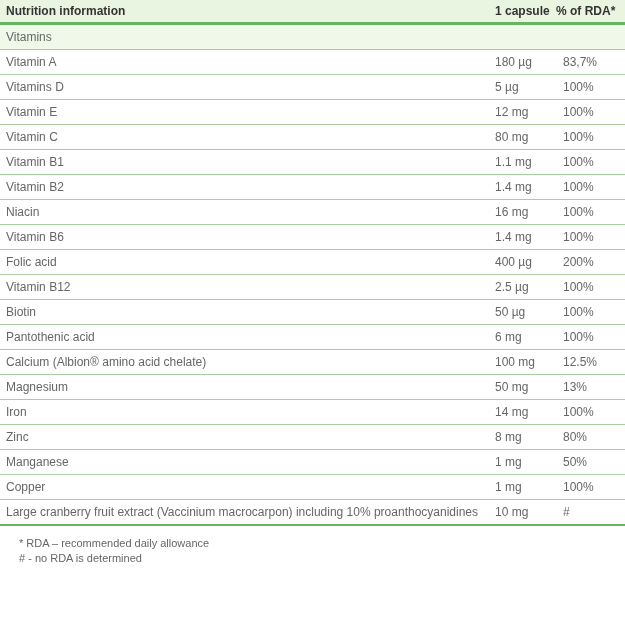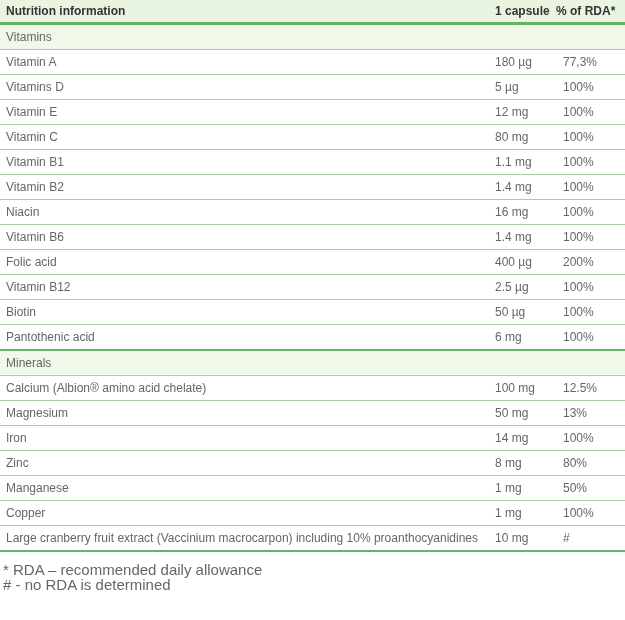--- a/index.html
+++ b/index.html
@@ -54,22 +54,22 @@
   tbody tr.section td{
     background:var(--section-bg);
     border-top:2px solid var(--accent);
     border-bottom:1px solid var(--separator);
     color:var(--text);
   }
   tbody tr.last-row td{
     border-bottom:2px solid var(--accent);
   }
   .footnotes{
-    margin:10px 0 0 3px;
-    font-size:15px;
+    margin:10px 0 0 19px;
+    font-size:11px;
     line-height:15px;
     color:var(--text);
   }
 </style>
 </head>
 <body>
 
 <table class="nutrition">
   <colgroup>
     <col class="c-name">
@@ -83,21 +83,21 @@
       <th class="h-rda">% of RDA*</th>
     </tr>
   </thead>
   <tbody>
       <tr class="section">
         <td colspan="3">Vitamins</td>
       </tr>
       <tr>
         <td>Vitamin A</td>
         <td class="cap">180 µg</td>
-        <td class="rda">77,3%</td>
+        <td class="rda">83,7%</td>
       </tr>
       <tr>
         <td>Vitamins D</td>
         <td class="cap">5 µg</td>
         <td class="rda">100%</td>
       </tr>
       <tr>
         <td>Vitamin E</td>
         <td class="cap">12 mg</td>
         <td class="rda">100%</td>
@@ -140,23 +140,20 @@
       <tr>
         <td>Biotin</td>
         <td class="cap">50 µg</td>
         <td class="rda">100%</td>
       </tr>
       <tr>
         <td>Pantothenic acid</td>
         <td class="cap">6 mg</td>
         <td class="rda">100%</td>
       </tr>
-      <tr class="section">
-        <td colspan="3">Minerals</td>
-      </tr>
       <tr>
         <td>Calcium (Albion® amino acid chelate)</td>
         <td class="cap">100 mg</td>
         <td class="rda">12.5%</td>
       </tr>
       <tr>
         <td>Magnesium</td>
         <td class="cap">50 mg</td>
         <td class="rda">13%</td>
       </tr>

